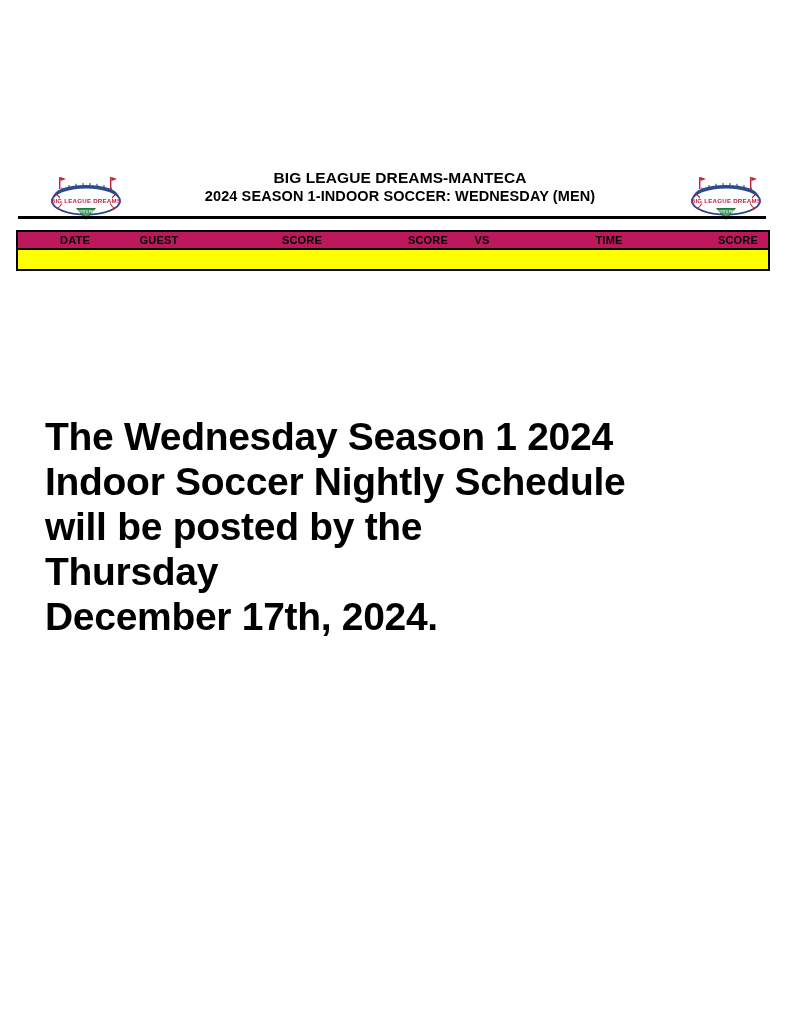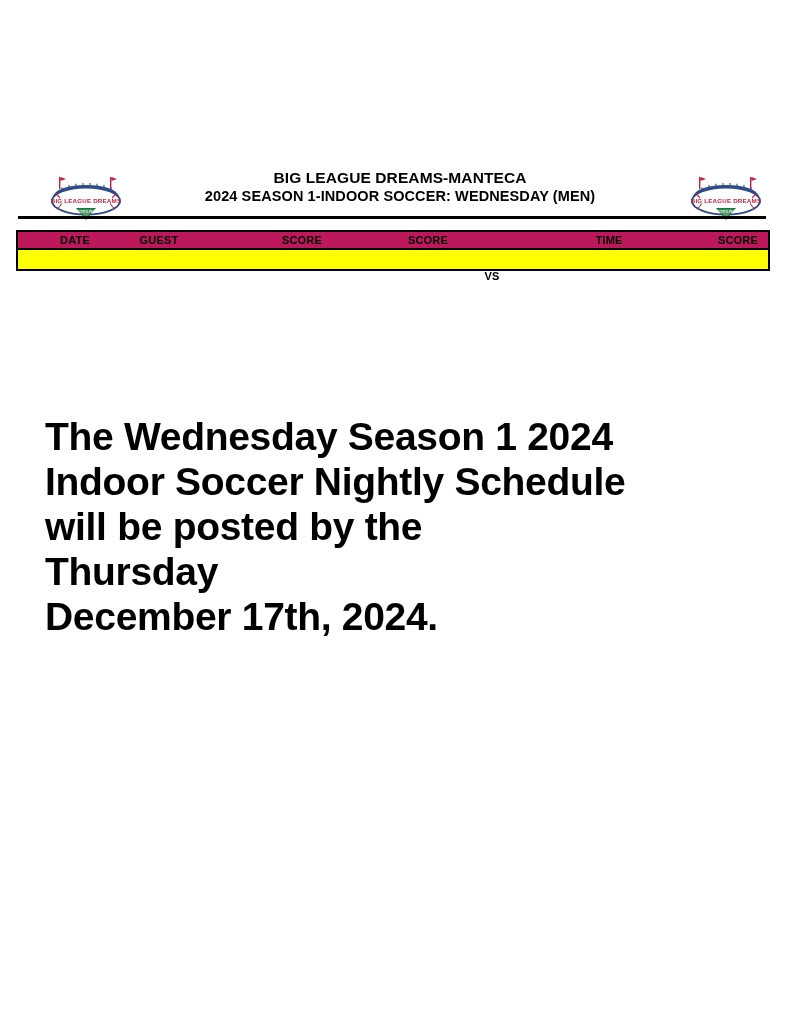--- a/index.html
+++ b/index.html
@@ -89,21 +89,21 @@
     font-weight: bold;
     line-height: 16px;
     letter-spacing: 0.2px;
     white-space: nowrap;
     text-align: center;
   }
   .col-date   { left: 22px;  width: 70px; }
   .col-time   { left: 106px; width: 70px; }
   .col-home   { left: 244px; width: 80px; }
   .col-score1 { left: 380px; width: 60px; }
-  .col-vs     { left: 454px; width: 40px; margin-top: 36px; }
+  .col-vs     { left: 444px; width: 40px; }
   .col-guest  { left: 556px; width: 70px; }
   .col-score2 { left: 690px; width: 60px; }
 
   #table-empty-row {
     height: 19px;
     background: #FFFF00;
   }
 
   
   #notice {

